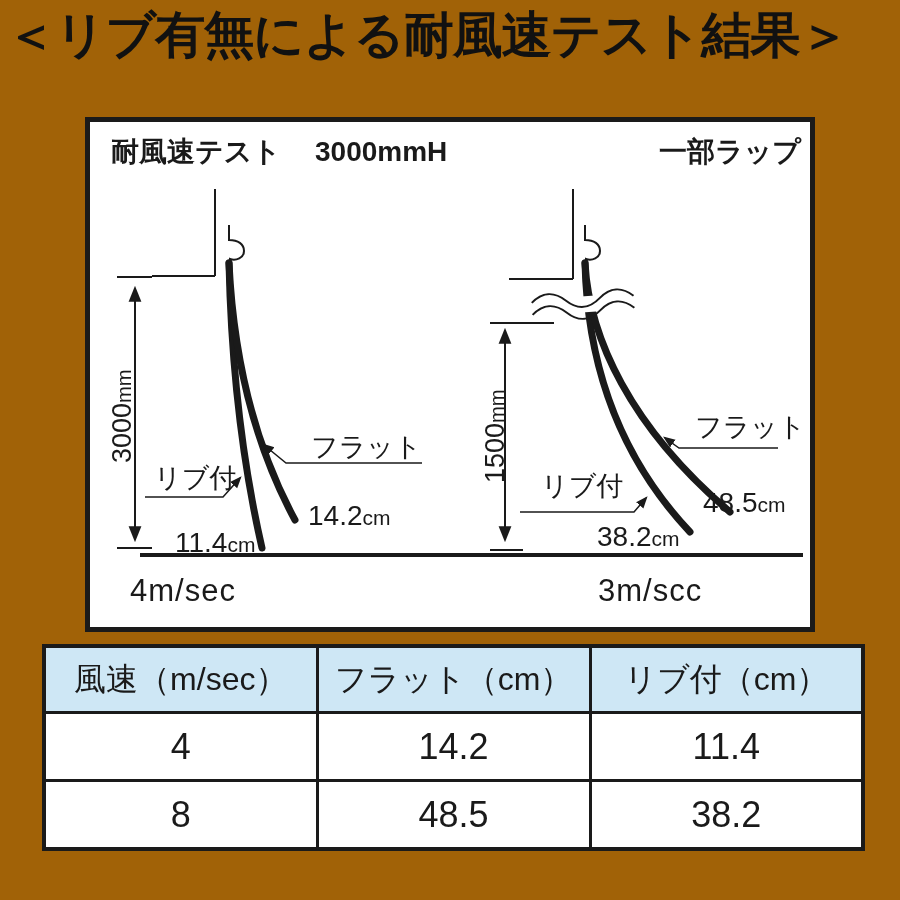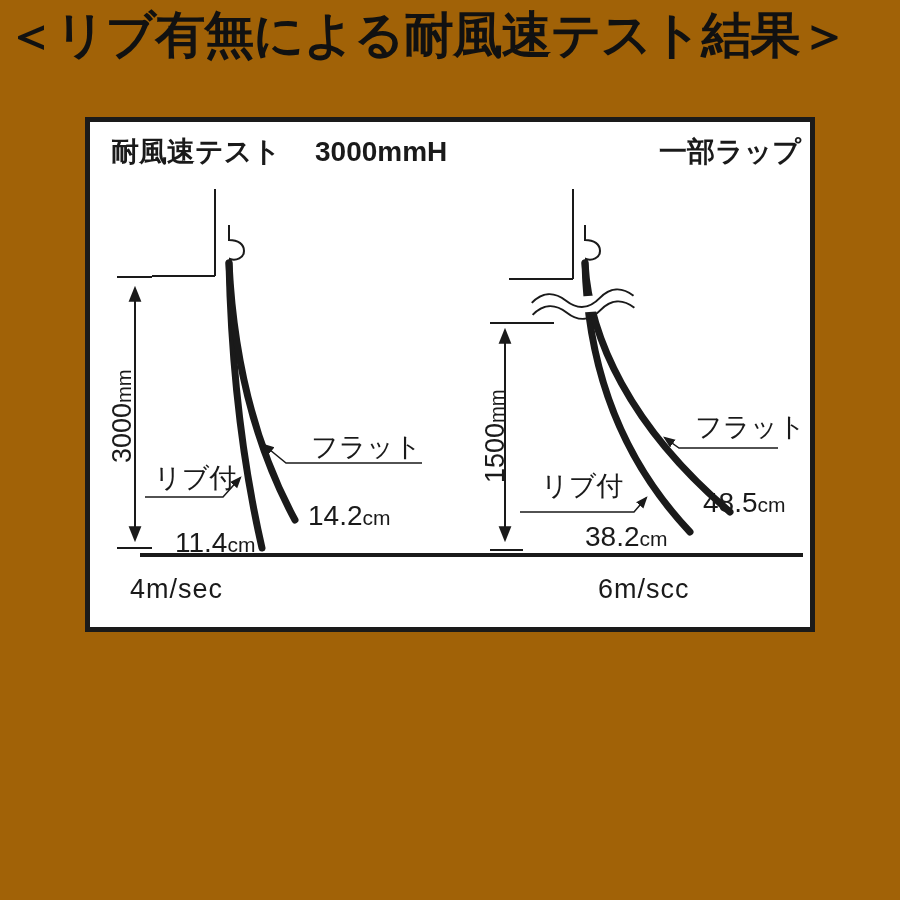--- a/index.html
+++ b/index.html
@@ -9,21 +9,21 @@
          font-size:50px;font-weight:bold;letter-spacing:-1px;color:#111;white-space:nowrap;}
   .diagram-box{position:absolute;left:85px;top:117px;width:720px;height:505px;
                border:5px solid #1a1a1a;background:#fff;}
   .diagram-box svg{position:absolute;left:0;top:0;}
   .dlabel{position:absolute;white-space:nowrap;line-height:1.05;}
   .dh{font-size:28px;top:15px;font-weight:bold;}
   .jp{font-size:27px;}
   .defl{font-size:28px;}
   .unit{font-size:0.75em;}
   .dim{width:100px;text-align:center;transform:rotate(-90deg);font-size:27px;}
-  .wspeed{font-size:27px;letter-spacing:1px;}
+  .wspeed{font-size:31px;letter-spacing:1px;}
   table.result{position:absolute;left:42px;top:644px;width:823px;
                border-collapse:collapse;table-layout:fixed;text-align:center;}
   table.result th{background:#cee7f5;border:3px solid #1a1a1a;height:61px;
                   font-size:32px;font-weight:normal;}
   table.result td{background:#fff;border:3px solid #1a1a1a;height:63px;font-size:36px;}
   table.result{border:4px solid #1a1a1a;}
 </style>
 </head>
 <body>
 
@@ -82,18 +82,39 @@
     <span class="dlabel jp" style="left:221px;top:311px">フラット</span>
     <span class="dlabel jp" style="left:64px;top:342px">リブ付</span>
     <span class="dlabel defl" style="left:218px;top:379px"><span>14.2</span><span class="unit">cm</span></span>
     <span class="dlabel defl" style="left:85px;top:406px"><span>11.4</span><span class="unit">cm</span></span>
     <span class="dlabel wspeed" style="left:40px;top:453px">4m/sec</span>
 
     <span class="dlabel dim" style="left:355px;top:300px"><span>1500</span><span class="unit">mm</span></span>
     <span class="dlabel jp" style="left:605px;top:291px">フラット</span>
     <span class="dlabel jp" style="left:451px;top:350px">リブ付</span>
     <span class="dlabel defl" style="left:613px;top:366px"><span>48.5</span><span class="unit">cm</span></span>
-    <span class="dlabel defl" style="left:495px;top:400px"><span>38.2</span><span class="unit">cm</span></span>
-    <span class="dlabel wspeed" style="left:508px;top:453px">6m/scc</span>
+    <span class="dlabel defl" style="left:507px;top:400px"><span>38.2</span><span class="unit">cm</span></span>
+    <span class="dlabel wspeed" style="left:508px;top:453px">3m/scc</span>
   </div>
 
+  <table class="result">
+    <thead>
+      <tr>
+        <th>風速（m/sec）</th>
+        <th>フラット（cm）</th>
+        <th>リブ付（cm）</th>
+      </tr>
+    </thead>
+    <tbody>
+      <tr>
+        <td>4</td>
+        <td>14.2</td>
+        <td>11.4</td>
+      </tr>
+      <tr>
+        <td>8</td>
+        <td>48.5</td>
+        <td>38.2</td>
+      </tr>
+    </tbody>
+  </table>
 
 </div>
 
 </body></html>

